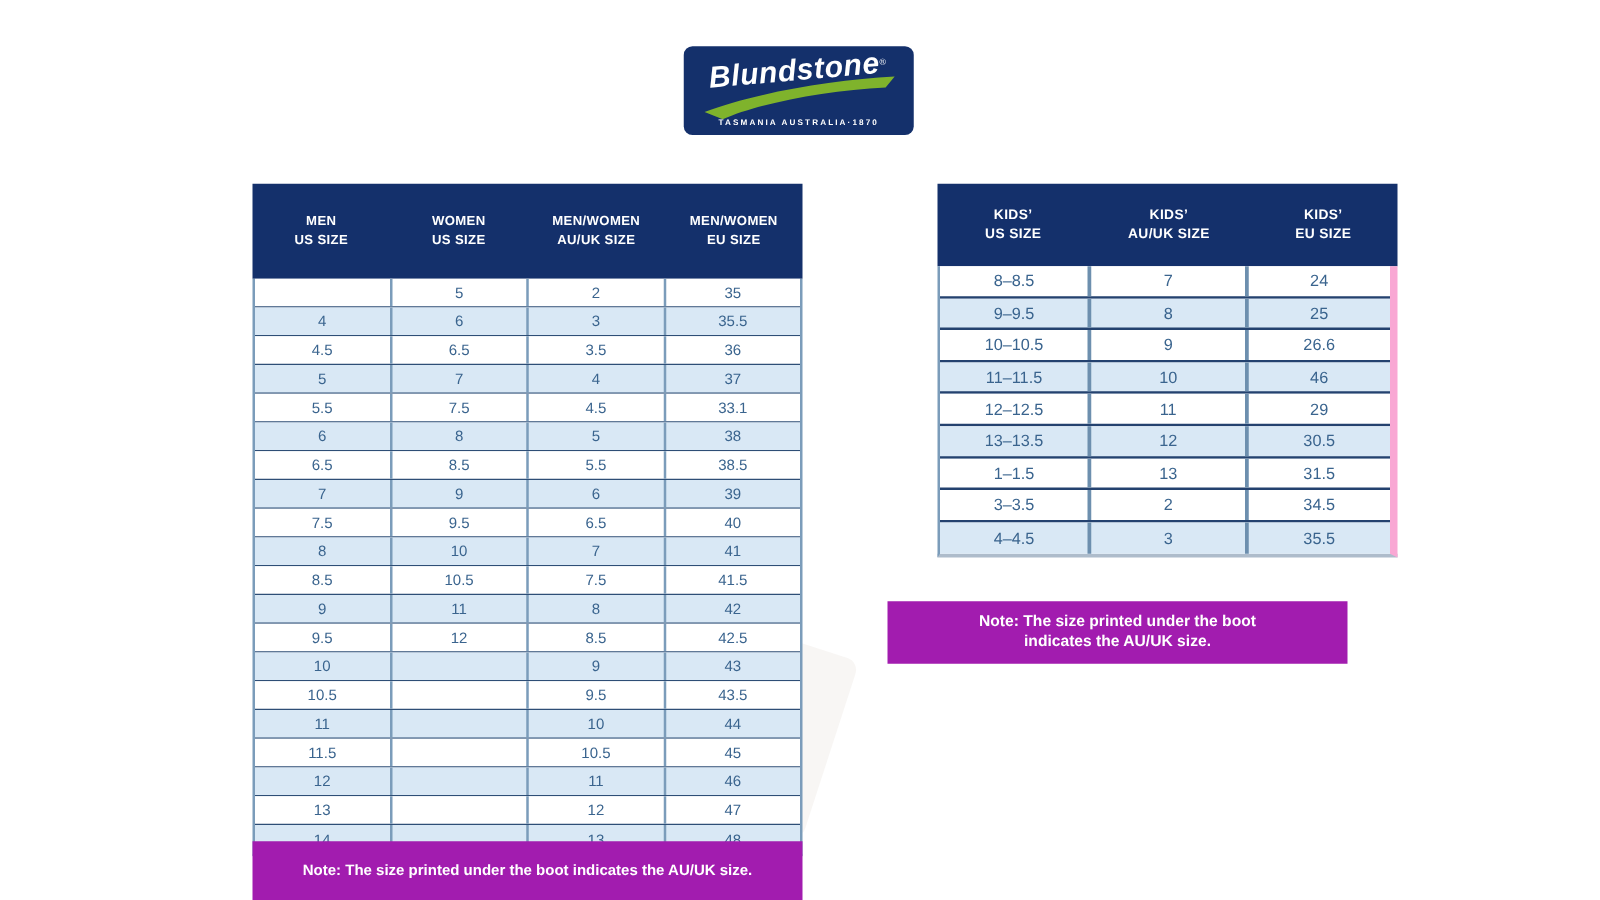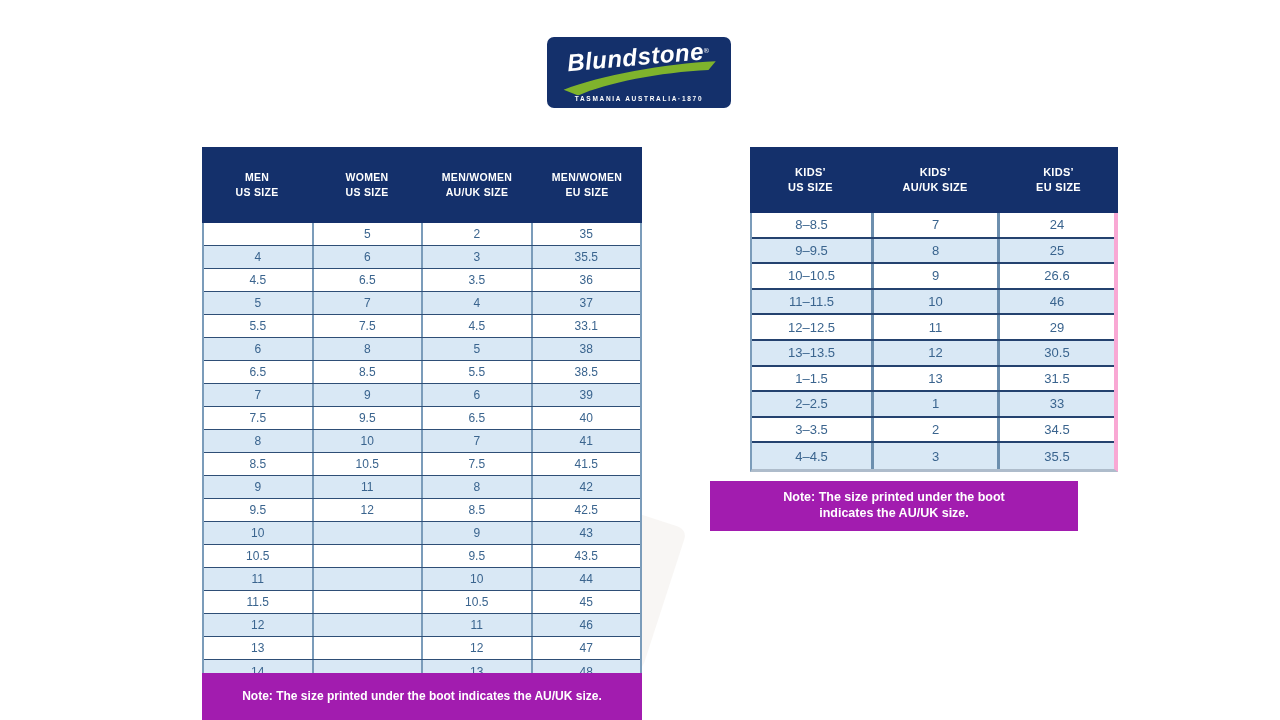--- a/index.html
+++ b/index.html
@@ -42,21 +42,21 @@
     border-bottom: 2px solid #b3c2d0; }
   #adult-table .trow { height: 23px; border-bottom: 1px solid #2e4e76; }
   #adult-table .trow:last-child { border-bottom: none; }
   #adult-table .tcell { border-left: 2px solid #7b9cba; font-size: 12px; }
   #adult-table .tcell:first-child { border-left: none; }
 
   
   #kids-table { left: 710px; top: 147px; width: 368px; margin-left: 40px; }
   #kids-table .thead { height: 66px; }
   #kids-table .hcell { font-size: 11px; }
-  #kids-table .tbody { border-left: 2px solid #7b9cba; border-right: 4px solid #f9a8d4;
+  #kids-table .tbody { border-left: 2px solid #7b9cba; border-right: 6px solid #f9a8d4;
     border-bottom: 3px solid #aebccb; }
   #kids-table .trow { height: 25.6px; border-bottom: 2px solid #24426f; }
   #kids-table .trow:last-child { border-bottom: none; }
   #kids-table .tcell { border-left: 3px solid #6d8fae; font-size: 13px; }
   #kids-table .tcell:first-child { border-left: none; }
   #kids-table .hcell:nth-child(1), #kids-table .tcell:nth-child(1) { flex: 0 0 32.9%; }
   #kids-table .hcell:nth-child(2), #kids-table .tcell:nth-child(2) { flex: 0 0 34.8%; }
   #kids-table .hcell:nth-child(3), #kids-table .tcell:nth-child(3) { flex: 0 0 32.3%; }
 
   
@@ -258,25 +258,20 @@
       <div class="trow alt">
         <div class="tcell">13–13.5</div>
         <div class="tcell">12</div>
         <div class="tcell">30.5</div>
       </div>
       <div class="trow">
         <div class="tcell">1–1.5</div>
         <div class="tcell">13</div>
         <div class="tcell">31.5</div>
       </div>
-      <div class="trow alt">
-        <div class="tcell">2–2.5</div>
-        <div class="tcell">1</div>
-        <div class="tcell">33</div>
-      </div>
       <div class="trow">
         <div class="tcell">3–3.5</div>
         <div class="tcell">2</div>
         <div class="tcell">34.5</div>
       </div>
       <div class="trow alt">
         <div class="tcell">4–4.5</div>
         <div class="tcell">3</div>
         <div class="tcell">35.5</div>
       </div>

